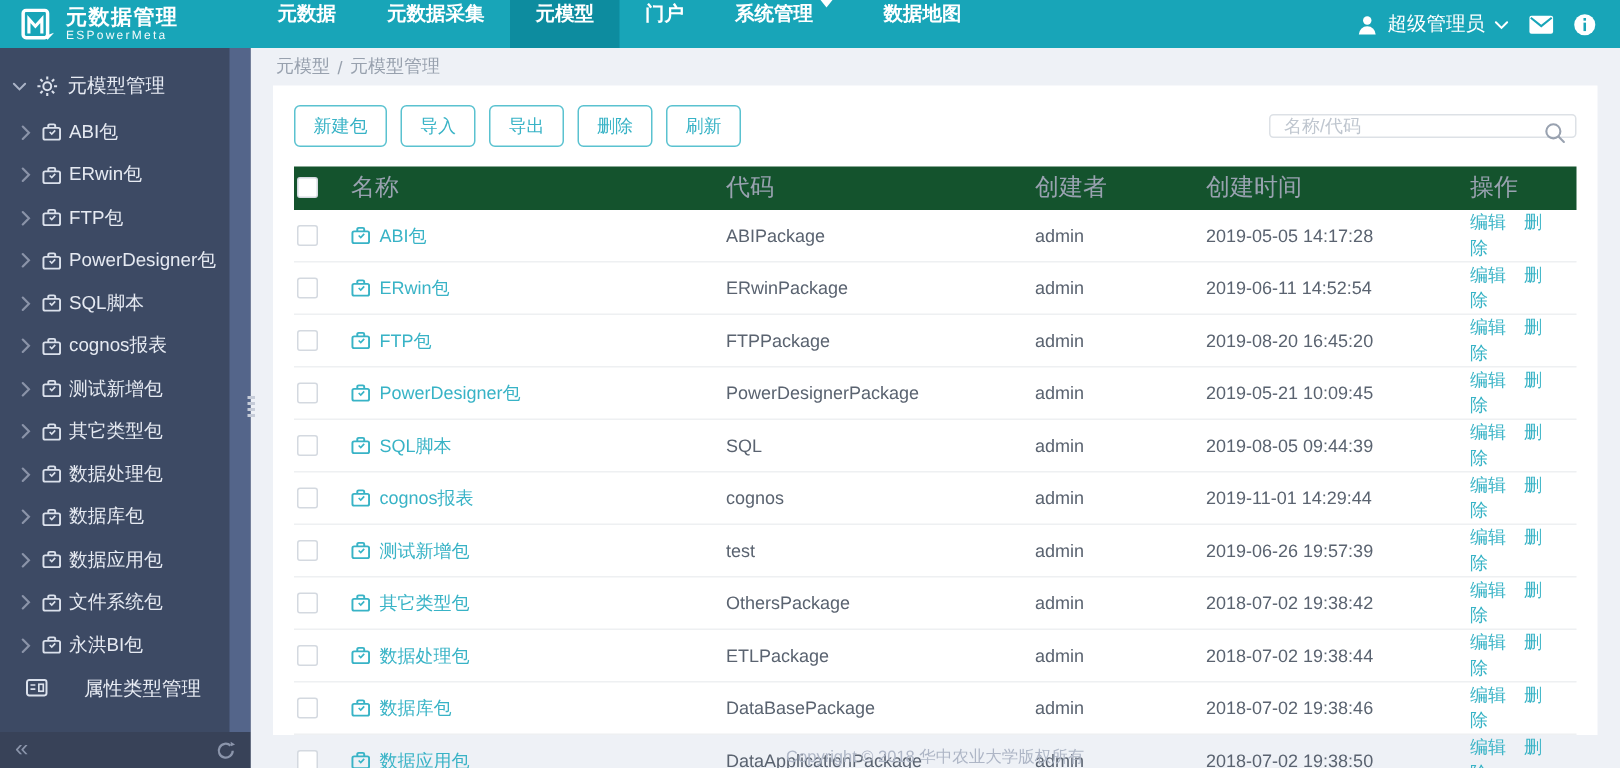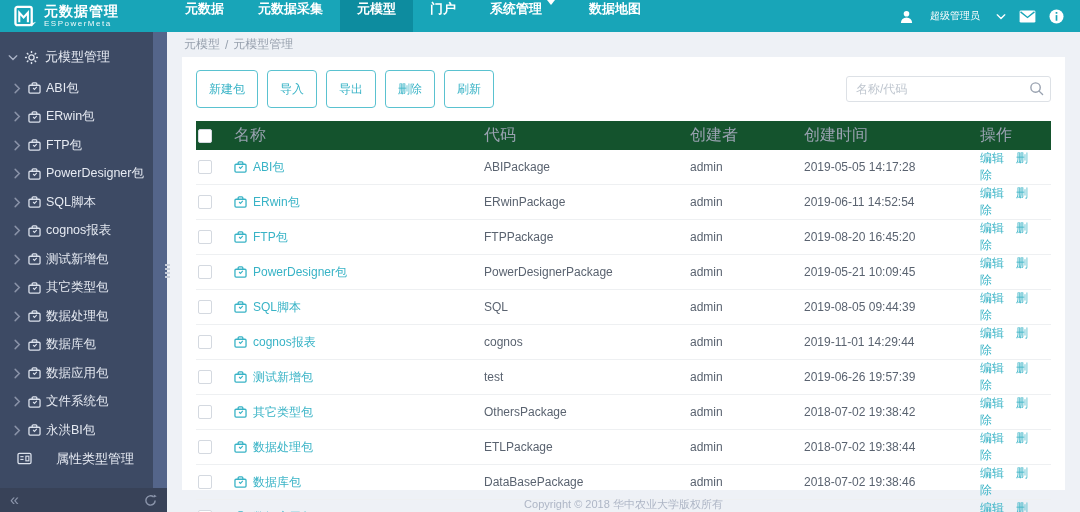--- a/index.html
+++ b/index.html
@@ -15,21 +15,21 @@
   .navbar{height:32px;background:var(--teal);display:flex;align-items:stretch;color:#fff;}
   .logo{display:flex;align-items:center;gap:7px;padding:0 14px;width:168px;flex:none;}
   .logo-mark{width:23px;height:23px;flex:none;}
   .logo-text .t1{font-size:14px;font-weight:bold;letter-spacing:1px;line-height:15px;}
   .logo-text .t2{font-size:8px;letter-spacing:1.5px;line-height:9px;opacity:.95;}
   .nav-menu{display:flex;align-items:stretch;}
   .nav-item{display:flex;align-items:flex-start;gap:5px;padding:0 17px;font-size:13px;font-weight:bold;cursor:pointer;}
   .nav-item.active{background:var(--teal-dark);}
   .caret{width:0;height:0;border-left:4px solid transparent;border-right:4px solid transparent;border-top:5px solid #fff;display:inline-block;}
   .nav-right{margin-left:auto;display:flex;align-items:center;gap:13px;padding-right:16px;}
-  .user-chip{display:flex;align-items:center;gap:16px;cursor:pointer;font-size:10px;}
+  .user-chip{display:flex;align-items:center;gap:6px;cursor:pointer;font-size:13px;}
   .nav-ic{width:17px;height:17px;display:block;cursor:pointer;}
 
   
   .layout{display:flex;height:480px;}
   .sidebar{width:167px;flex:none;background:var(--sidebar);display:flex;flex-direction:column;position:relative;color:#e8ecf4;}
   .sidebar .strip{position:absolute;right:0;top:0;bottom:24px;width:14px;background:var(--sidebar-strip);}
   .splitter-grip{position:absolute;right:-3px;top:232px;width:6px;height:22px;z-index:3;display:flex;flex-direction:column;gap:2px;align-items:center;cursor:col-resize;}
   .splitter-grip i{width:5px;height:2px;background:#c6ccd8;display:block;}
   .tree{flex:1;overflow:hidden;padding-top:8px;position:relative;z-index:1;}
   .tree-root,.tree-item,.tree-foot{display:flex;align-items:center;cursor:pointer;}
@@ -43,23 +43,23 @@
   .tw-card{color:#dbe1ec;width:15px;flex:none;}
   .sidebar-bottom{height:24px;background:var(--sidebar-bottom);display:flex;align-items:center;justify-content:space-between;padding:0 10px;color:#8b95ab;position:relative;z-index:2;}
   .collapse-btn{font-size:16px;line-height:1;cursor:pointer;}
   .refresh-btn{width:13px;height:13px;cursor:pointer;}
 
   
   .main{flex:1;display:flex;flex-direction:column;min-width:0;}
   .breadcrumb{height:25px;display:flex;align-items:center;padding:0 17px;color:#98a1ae;font-size:12px;gap:5px;}
   .panel{flex:1;background:#fff;margin:0 15px;padding:13px 14px;display:flex;flex-direction:column;min-height:0;}
   .toolbar{display:flex;align-items:center;margin-bottom:13px;}
-  .btn{border:1px solid var(--accent-border);color:var(--accent);background:#fff;border-radius:4px;height:38px;padding:0 12px;font-size:12px;margin-right:9px;cursor:pointer;font-family:inherit;}
+  .btn{border:1px solid var(--accent-border);color:var(--accent);background:#fff;border-radius:4px;height:28px;padding:0 12px;font-size:12px;margin-right:9px;cursor:pointer;font-family:inherit;}
   .search-wrap{margin-left:auto;position:relative;}
-  .search-input{width:205px;height:26px;border:1px solid #dde1e6;border-radius:3px;padding:0 28px 0 9px;font-size:12px;color:#556;outline:none;font-family:inherit;}
+  .search-input{width:205px;height:16px;border:1px solid #dde1e6;border-radius:3px;padding:0 28px 0 9px;font-size:12px;color:#556;outline:none;font-family:inherit;}
   .search-input::placeholder{color:#bfc6cf;}
   .search-ic{position:absolute;right:7px;top:5px;width:15px;height:15px;color:#99a2b0;cursor:pointer;}
 
   table{width:100%;border-collapse:collapse;table-layout:fixed;}
   col.c-cb{width:36px;}col.c-name{width:250px;}col.c-code{width:206px;}col.c-creator{width:114px;}col.c-time{width:176px;}
   thead th{background:#14532d;color:var(--hdr-text);font-weight:normal;text-align:left;height:29px;font-size:16px;padding:0 2px;}
   tbody td{height:31px;border-bottom:1px solid var(--line);color:var(--cell-text);font-size:12px;padding:0 2px;}
   .cb{width:14px;height:14px;border:1px solid #d4d9e0;border-radius:2px;background:#fff;display:inline-block;vertical-align:middle;cursor:pointer;}
   .name-cell{display:flex;align-items:center;gap:6px;color:var(--accent);}
   .name-cell .pkg{width:13px;height:12px;color:var(--accent);flex:none;}

